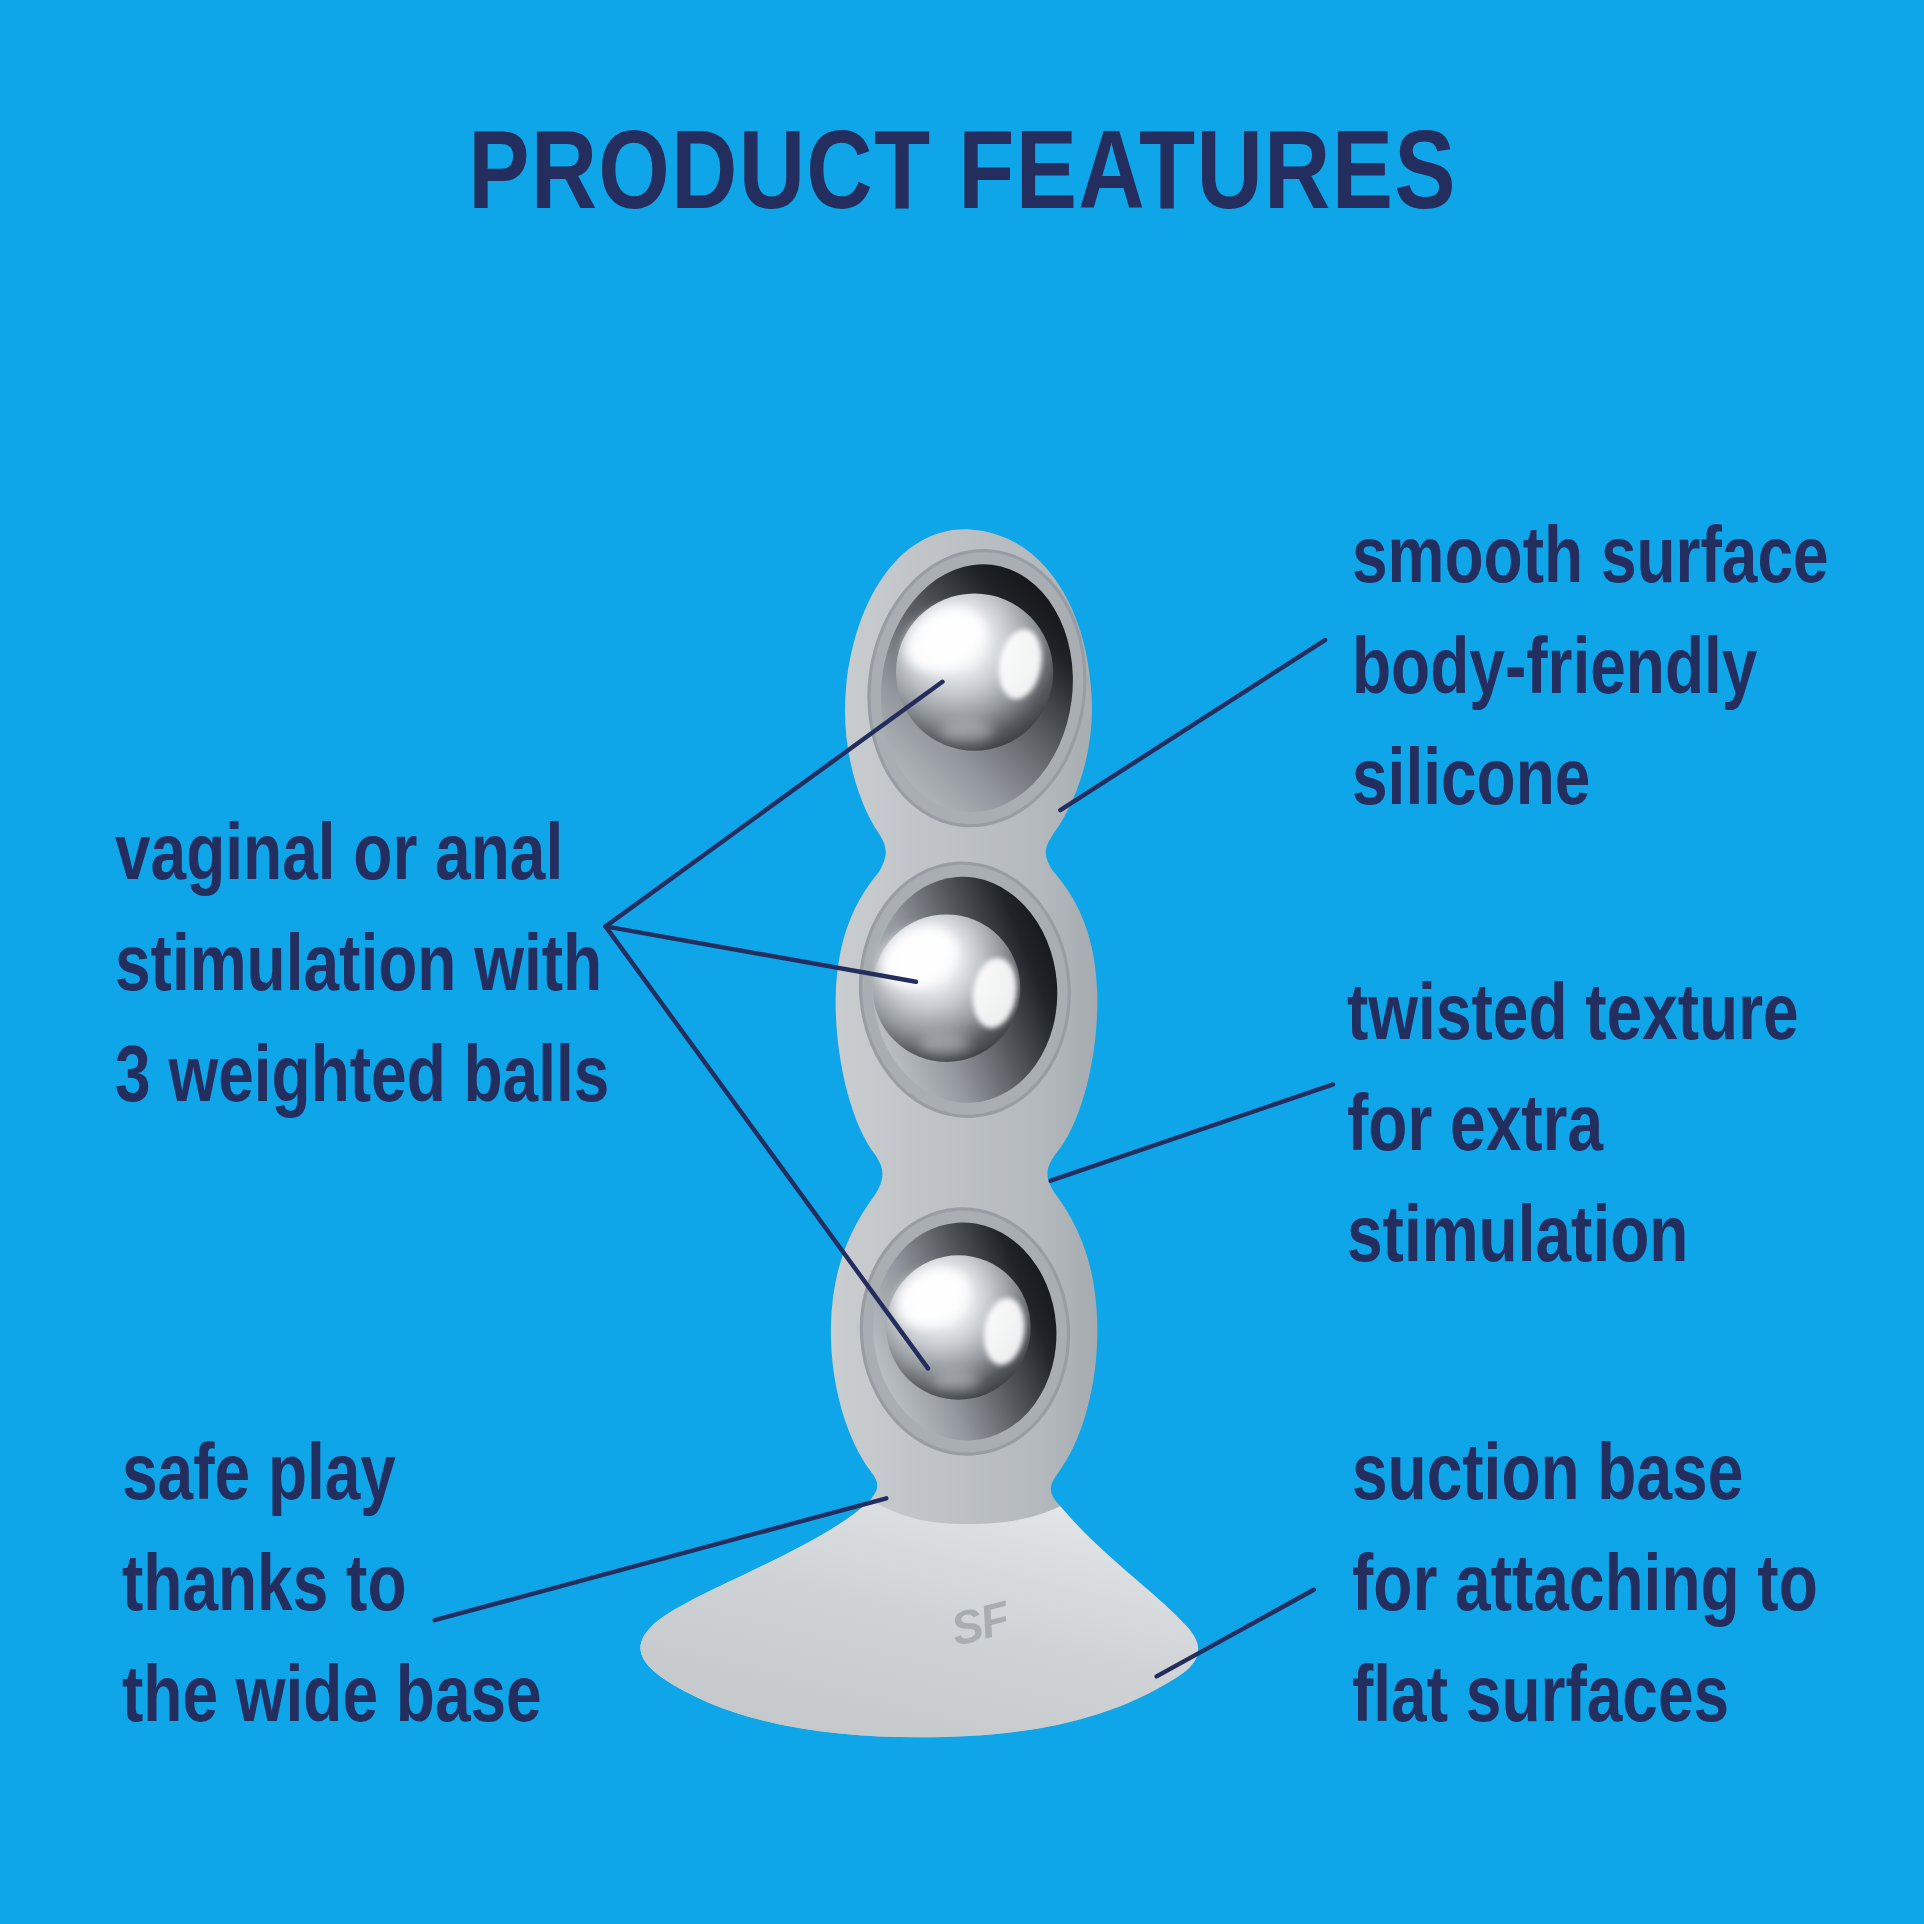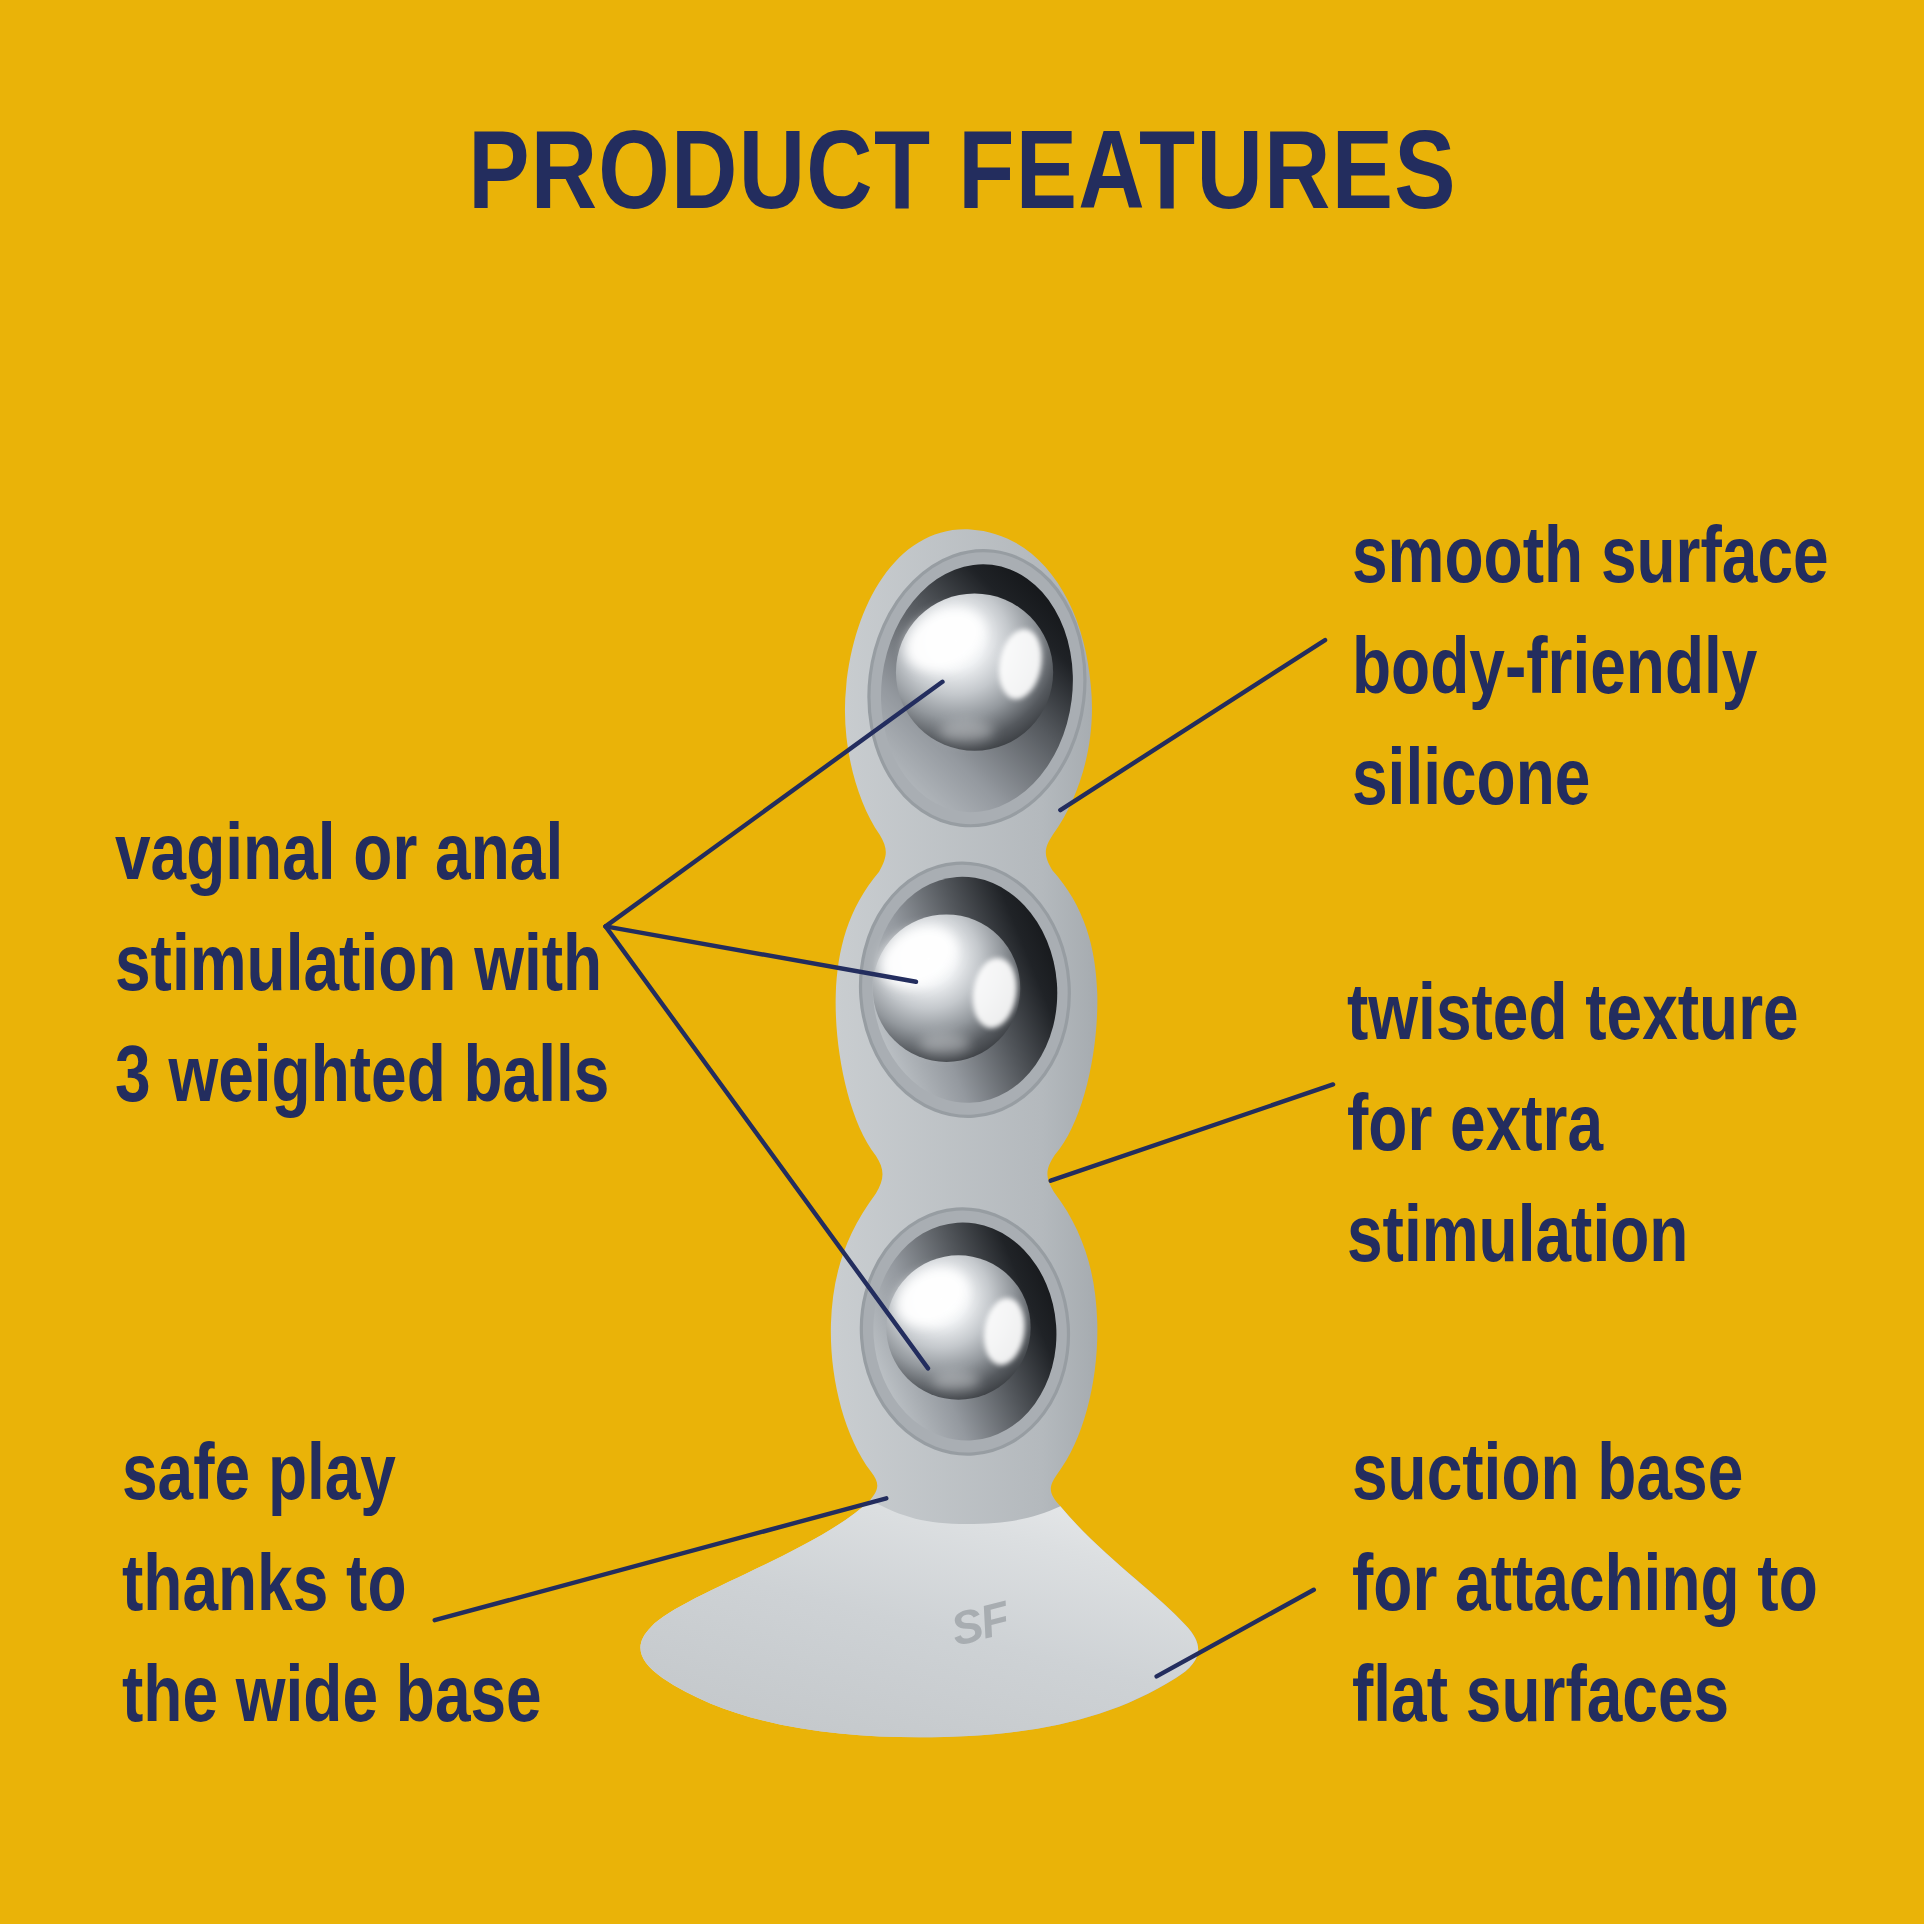--- a/index.html
+++ b/index.html
@@ -8,21 +8,21 @@
     background: #ffffff;
     font-family: "Liberation Sans", "DejaVu Sans", sans-serif;
     overflow: hidden;
   }
   :root {
     --navy: #232d5e;
   }
   .canvas {
     position: relative;
     width: 1925px; height: 1925px;
-    background: #eab308;
+    background: #0ea5e9;
   }
   .title {
     position: absolute;
     left: 0; top: 114px;
     width: 1925px;
     margin: 0;
     text-align: center;
     font-size: 112px;
     line-height: 112px;
     font-weight: bold;

